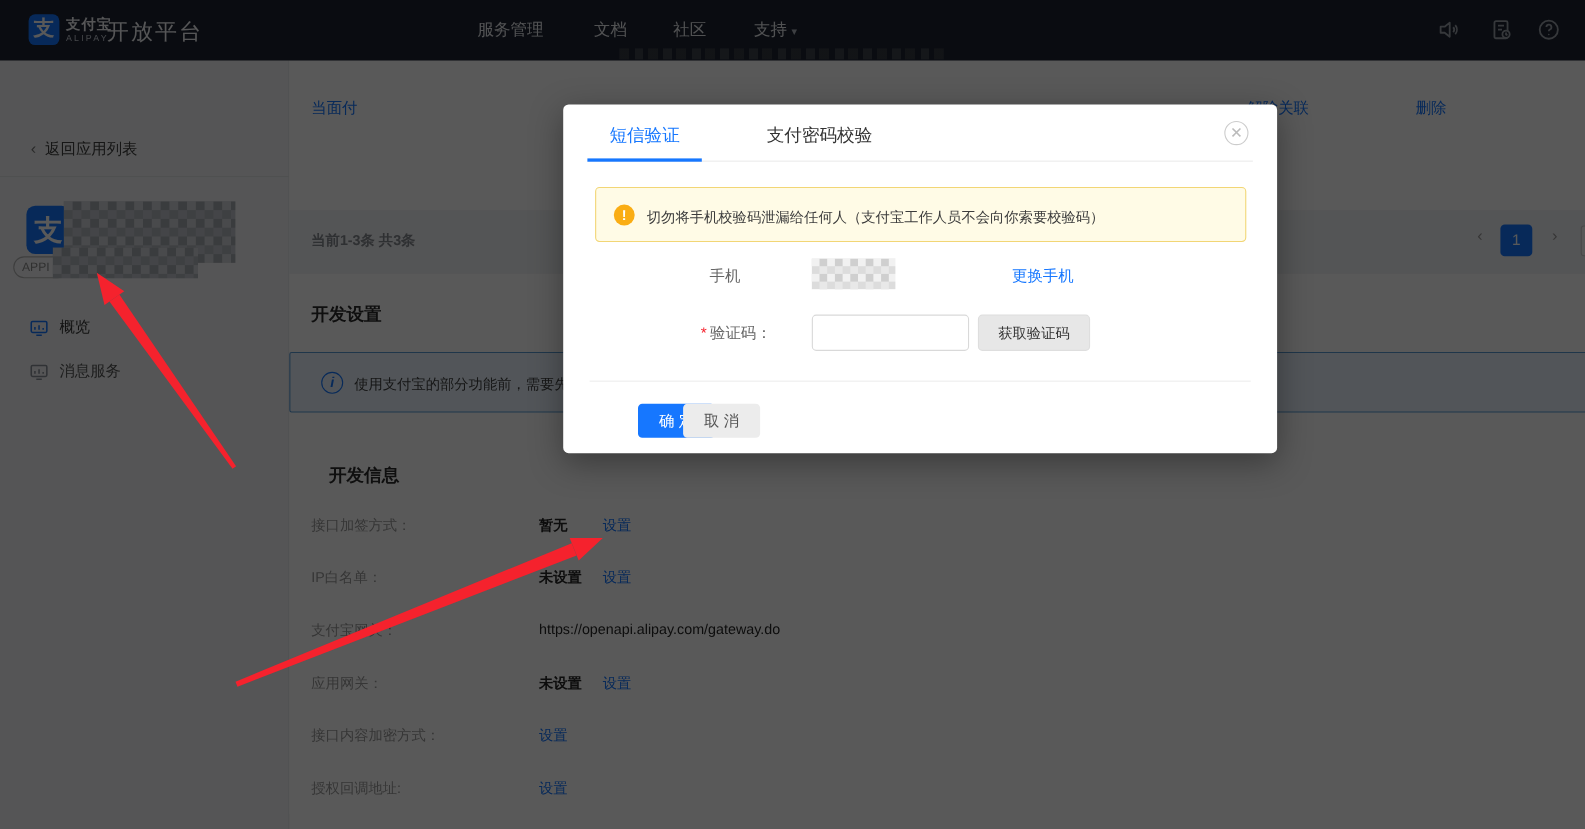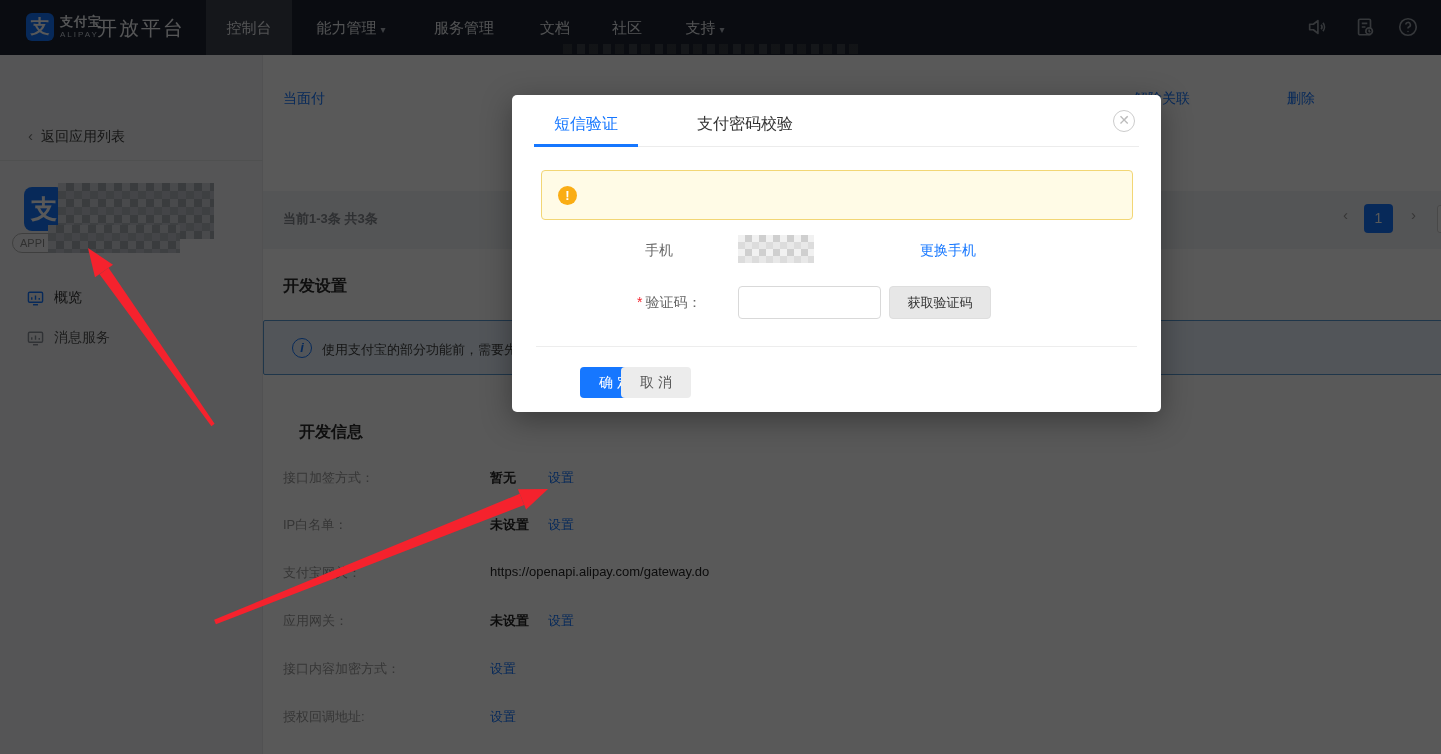--- a/index.html
+++ b/index.html
@@ -84,22 +84,20 @@
 </style>
 </head>
 <body>
 
 <div class="abs navbar">
   <div class="abs logo-box">支</div>
   <div class="abs brand-cn">支付宝</div>
   <div class="abs brand-en">ALIPAY</div>
   <div class="abs platform">开放平台</div>
 
-  <div class="abs nav-item active" style="left:206px;width:86px;"><span>控制台</span></div>
-  <div class="abs nav-item" style="left:305px;width:92px;"><span>能力管理</span><span class="caret">▾</span></div>
   <div class="abs nav-item" style="left:424px;width:80px;"><span>服务管理</span></div>
   <div class="abs nav-item" style="left:528px;width:54px;"><span>文档</span></div>
   <div class="abs nav-item" style="left:600px;width:54px;"><span>社区</span></div>
   <div class="abs nav-item" style="left:672px;width:66px;"><span>支持</span><span class="caret">▾</span></div>
 
   <div class="abs nav-icon" style="left:1306px;">
     <svg viewBox="0 0 24 24" fill="none" stroke="currentColor" stroke-width="1.8">
         <path d="M4 9v6h4l5 4V5L8 9H4z" stroke-linejoin="round"></path>
         <path d="M16.5 9.5a4 4 0 0 1 0 5"></path>
         <path d="M18.5 7.5a7 7 0 0 1 0 9"></path>
@@ -204,20 +202,21 @@
 
 <div class="abs modal">
   <div class="abs tabsbar">
     <div class="tab tab1">短信验证</div>
     <div class="tab tab2">支付密码校验</div>
   </div>
   <div class="abs close-btn">✕</div>
 
   <div class="abs warnbox">
     <div class="abs warn-icon">!</div>
+    <div class="abs warn-text">切勿将手机校验码泄漏给任何人（支付宝工作人员不会向你索要校验码）</div>
   </div>
 
   <div class="abs fld-label" style="left:133px;top:147px;">手机</div>
   <div class="abs phone-blur"></div>
   <div class="abs link" style="left:378px;top:147px;font-size:14px;margin-left:30px;">更换手机</div>
 
   <div class="abs fld-label" style="left:125px;top:199px;"><span class="req">*</span><span>验证码：</span></div>
   <input class="abs code-input" value="" style="">
   <div class="abs get-code-btn">获取验证码</div>
 

